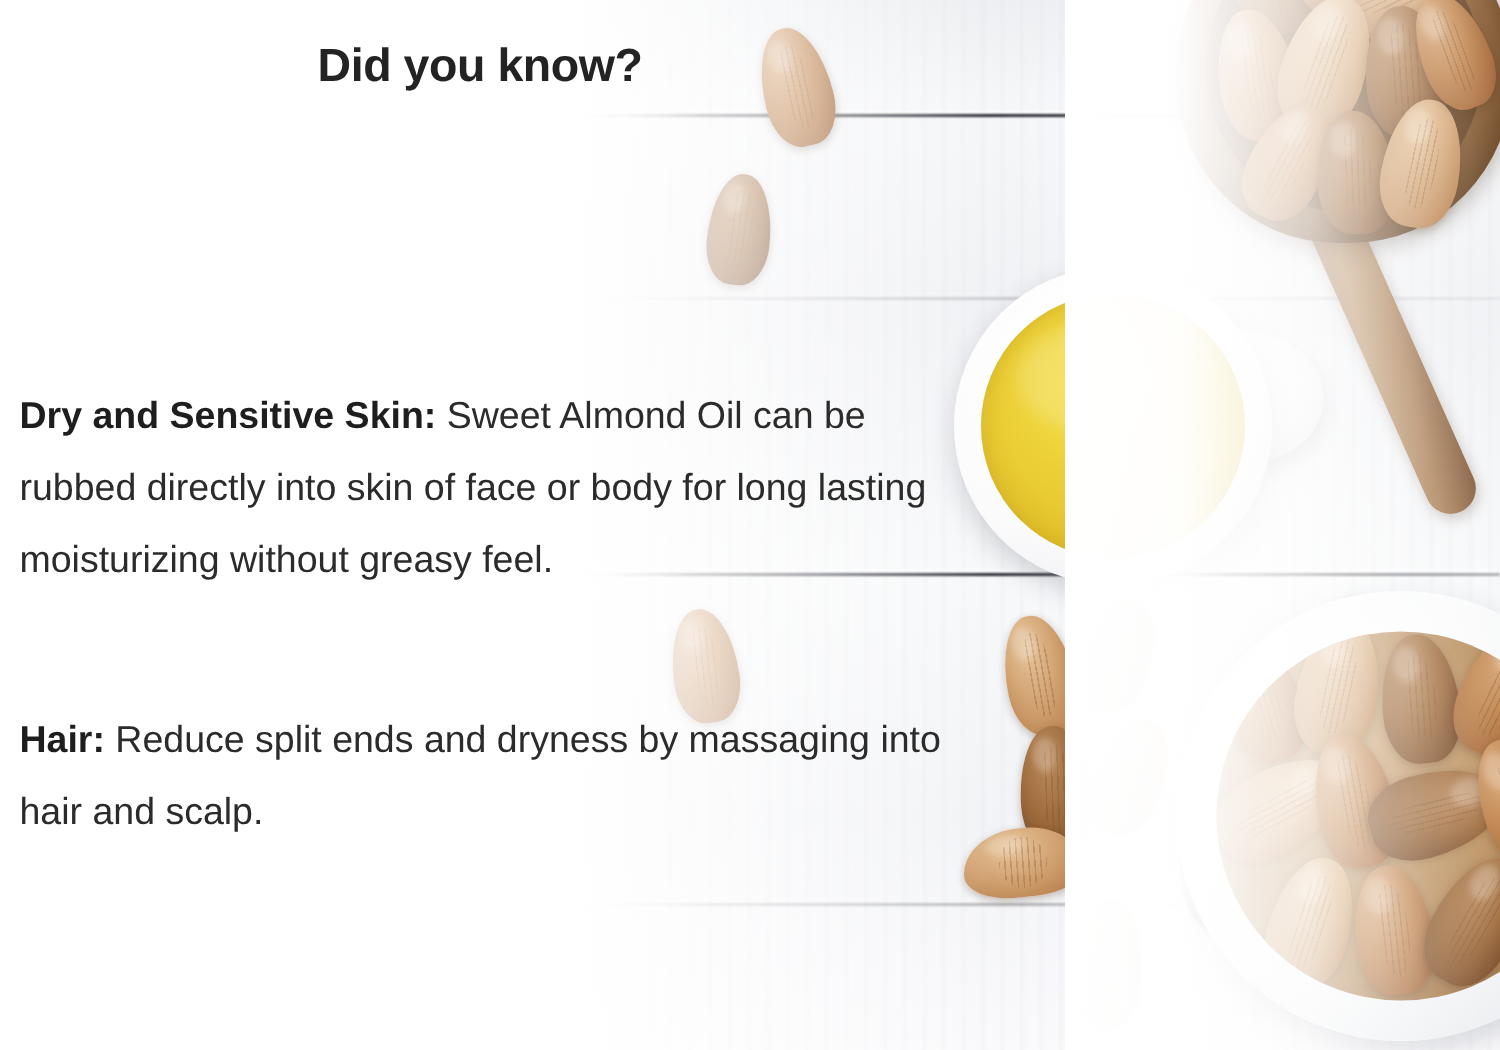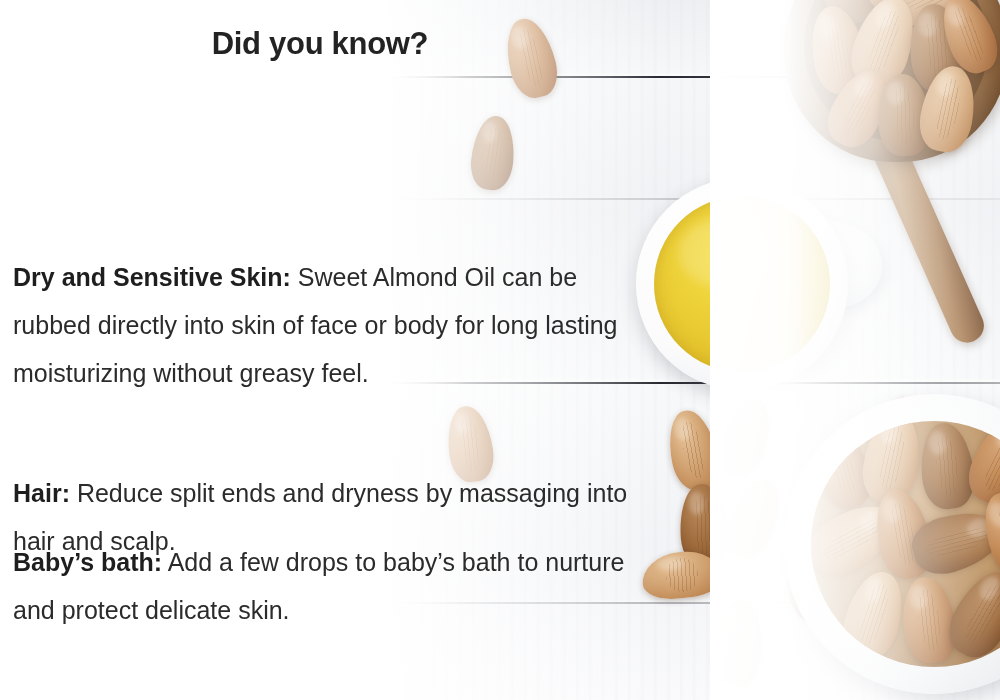--- a/index.html
+++ b/index.html
@@ -280,17 +280,16 @@
 
   <div id="copy">
 
     <div id="heading">Did you know?</div>
 
 
     <p class="block" id="b1"><b>Dry and Sensitive Skin:</b><span> Sweet Almond Oil can be rubbed directly into skin of face or body for long lasting moisturizing without greasy feel.</span></p>
 
     <p class="block" id="b2"><b>Hair:</b><span> Reduce split ends and dryness by massaging into hair and scalp.</span></p>
 
-    <p class="block" id="b3"><b>Baby’s bath:</b><span> Add a few drops to baby’s bath to nurture and protect delicate skin.</span></p>
 
 
   </div>
 </div>
 
 </body></html>

